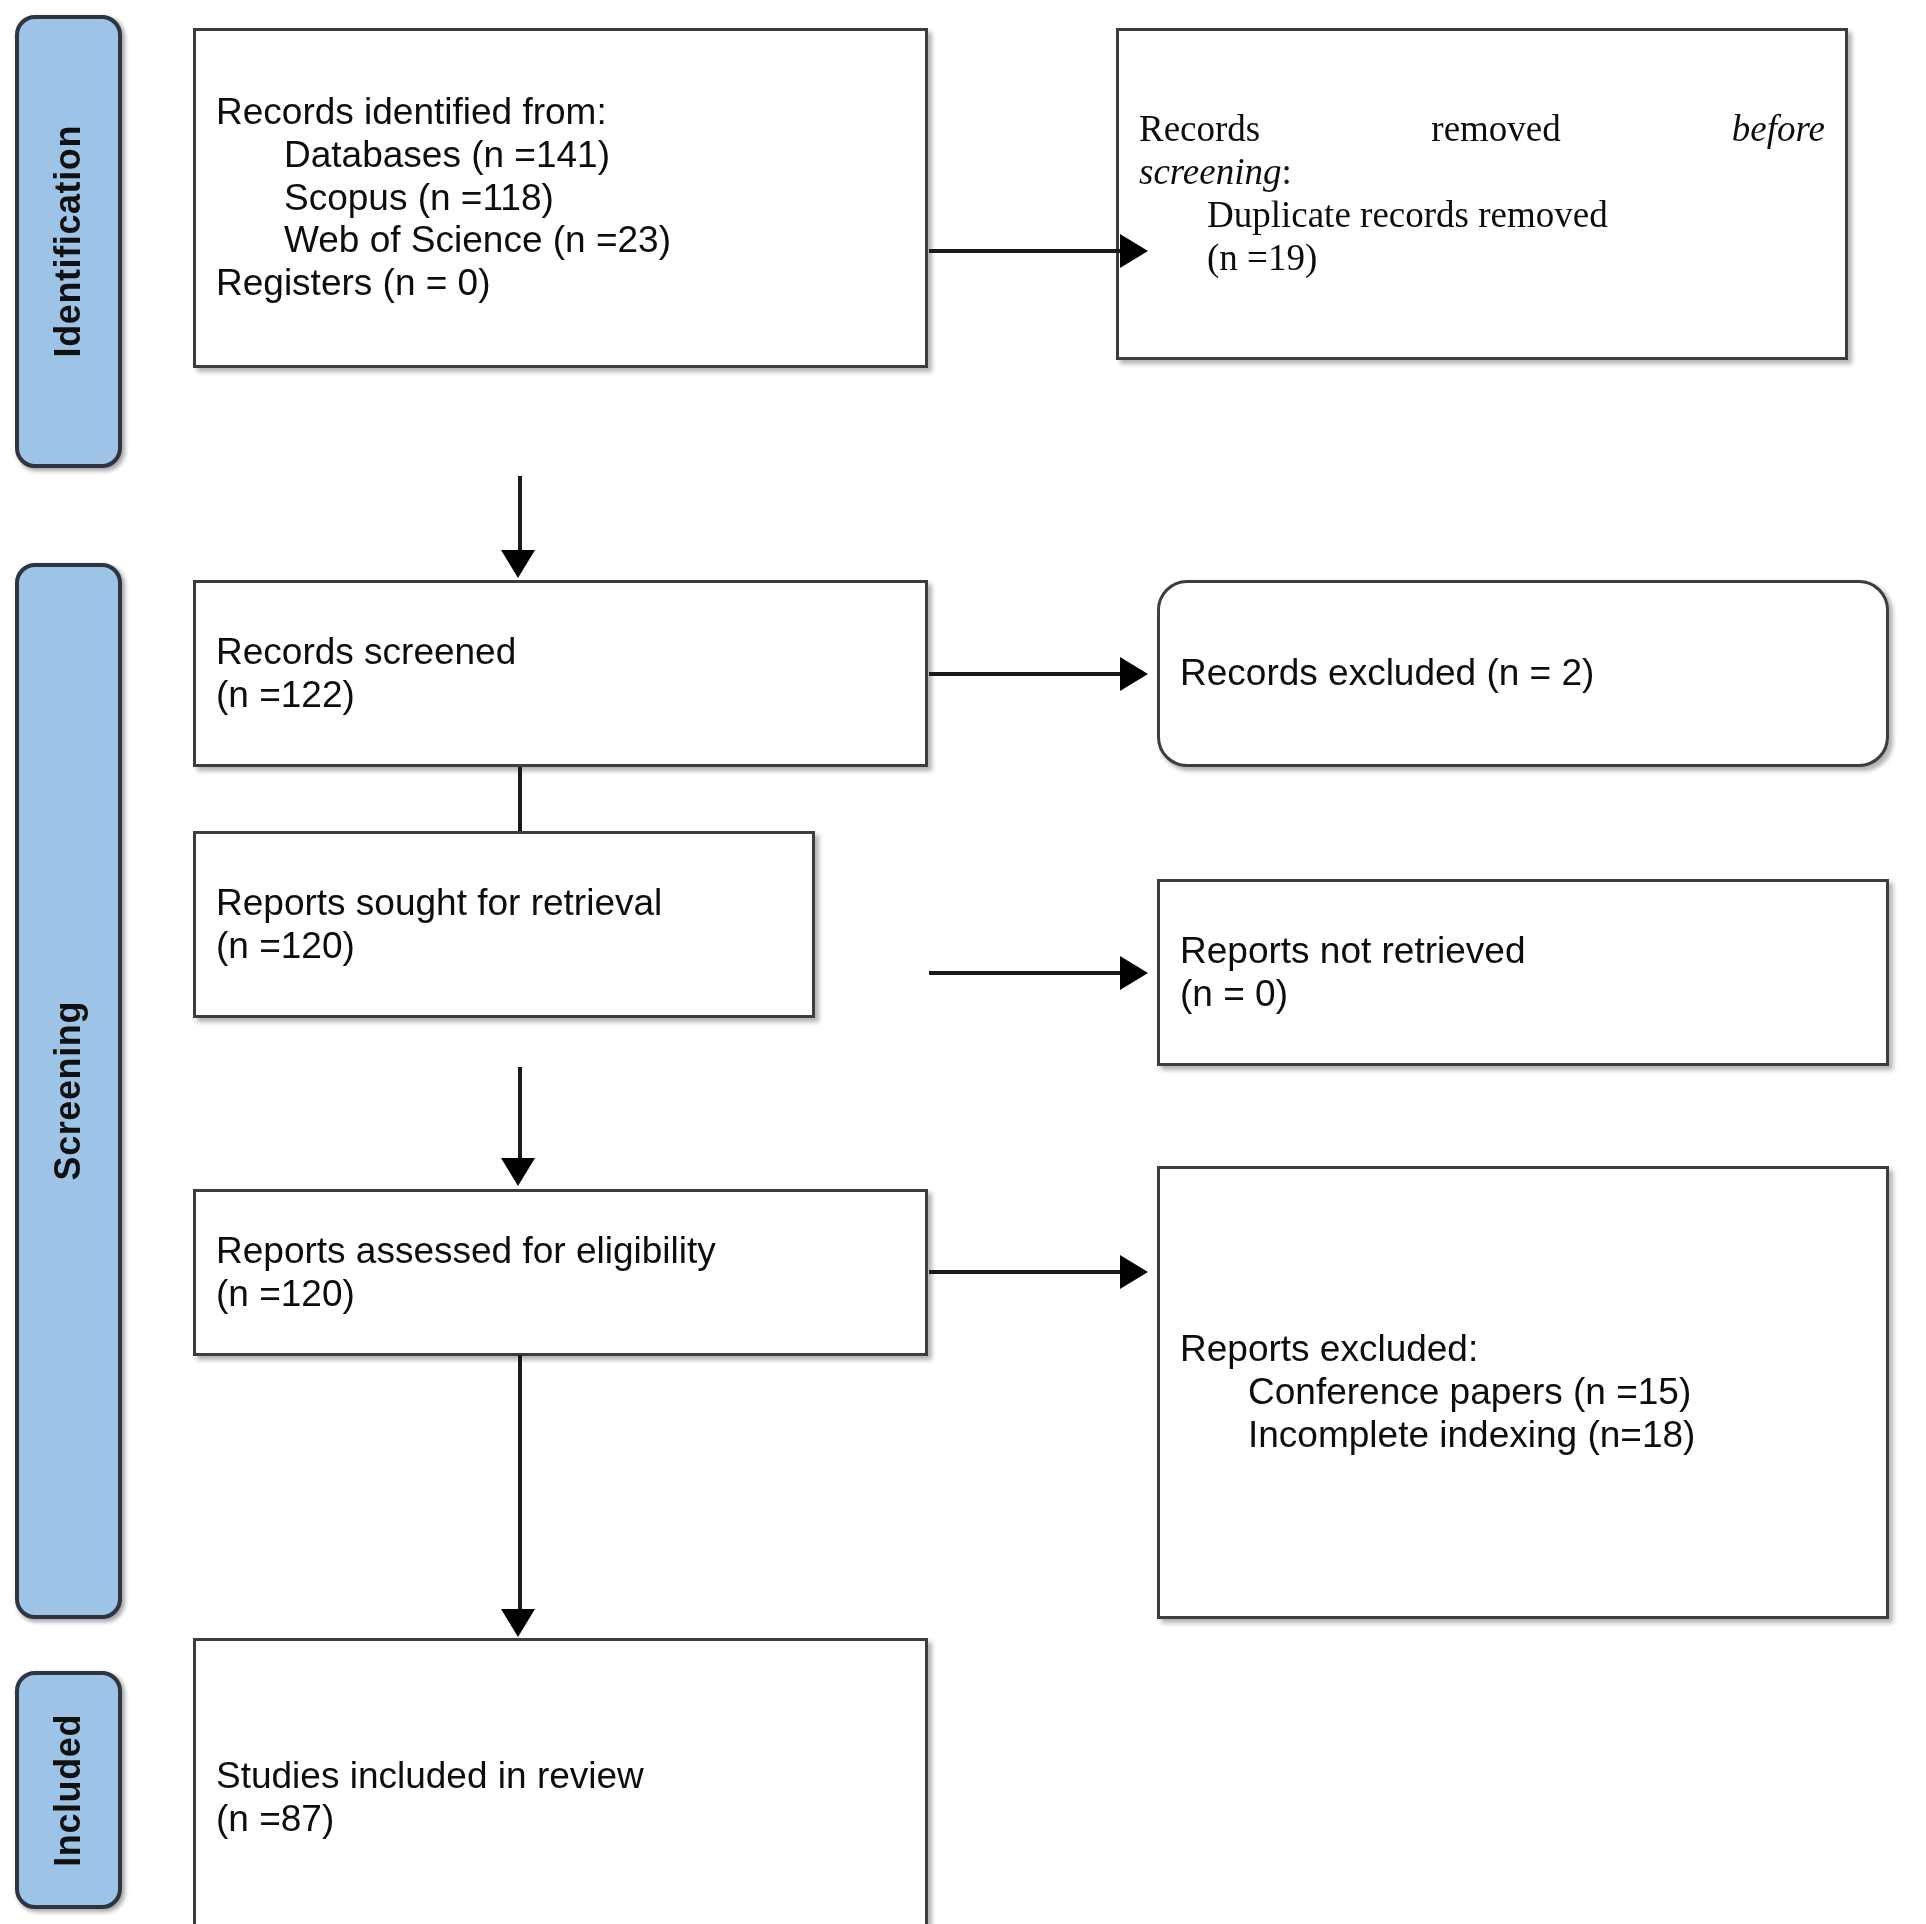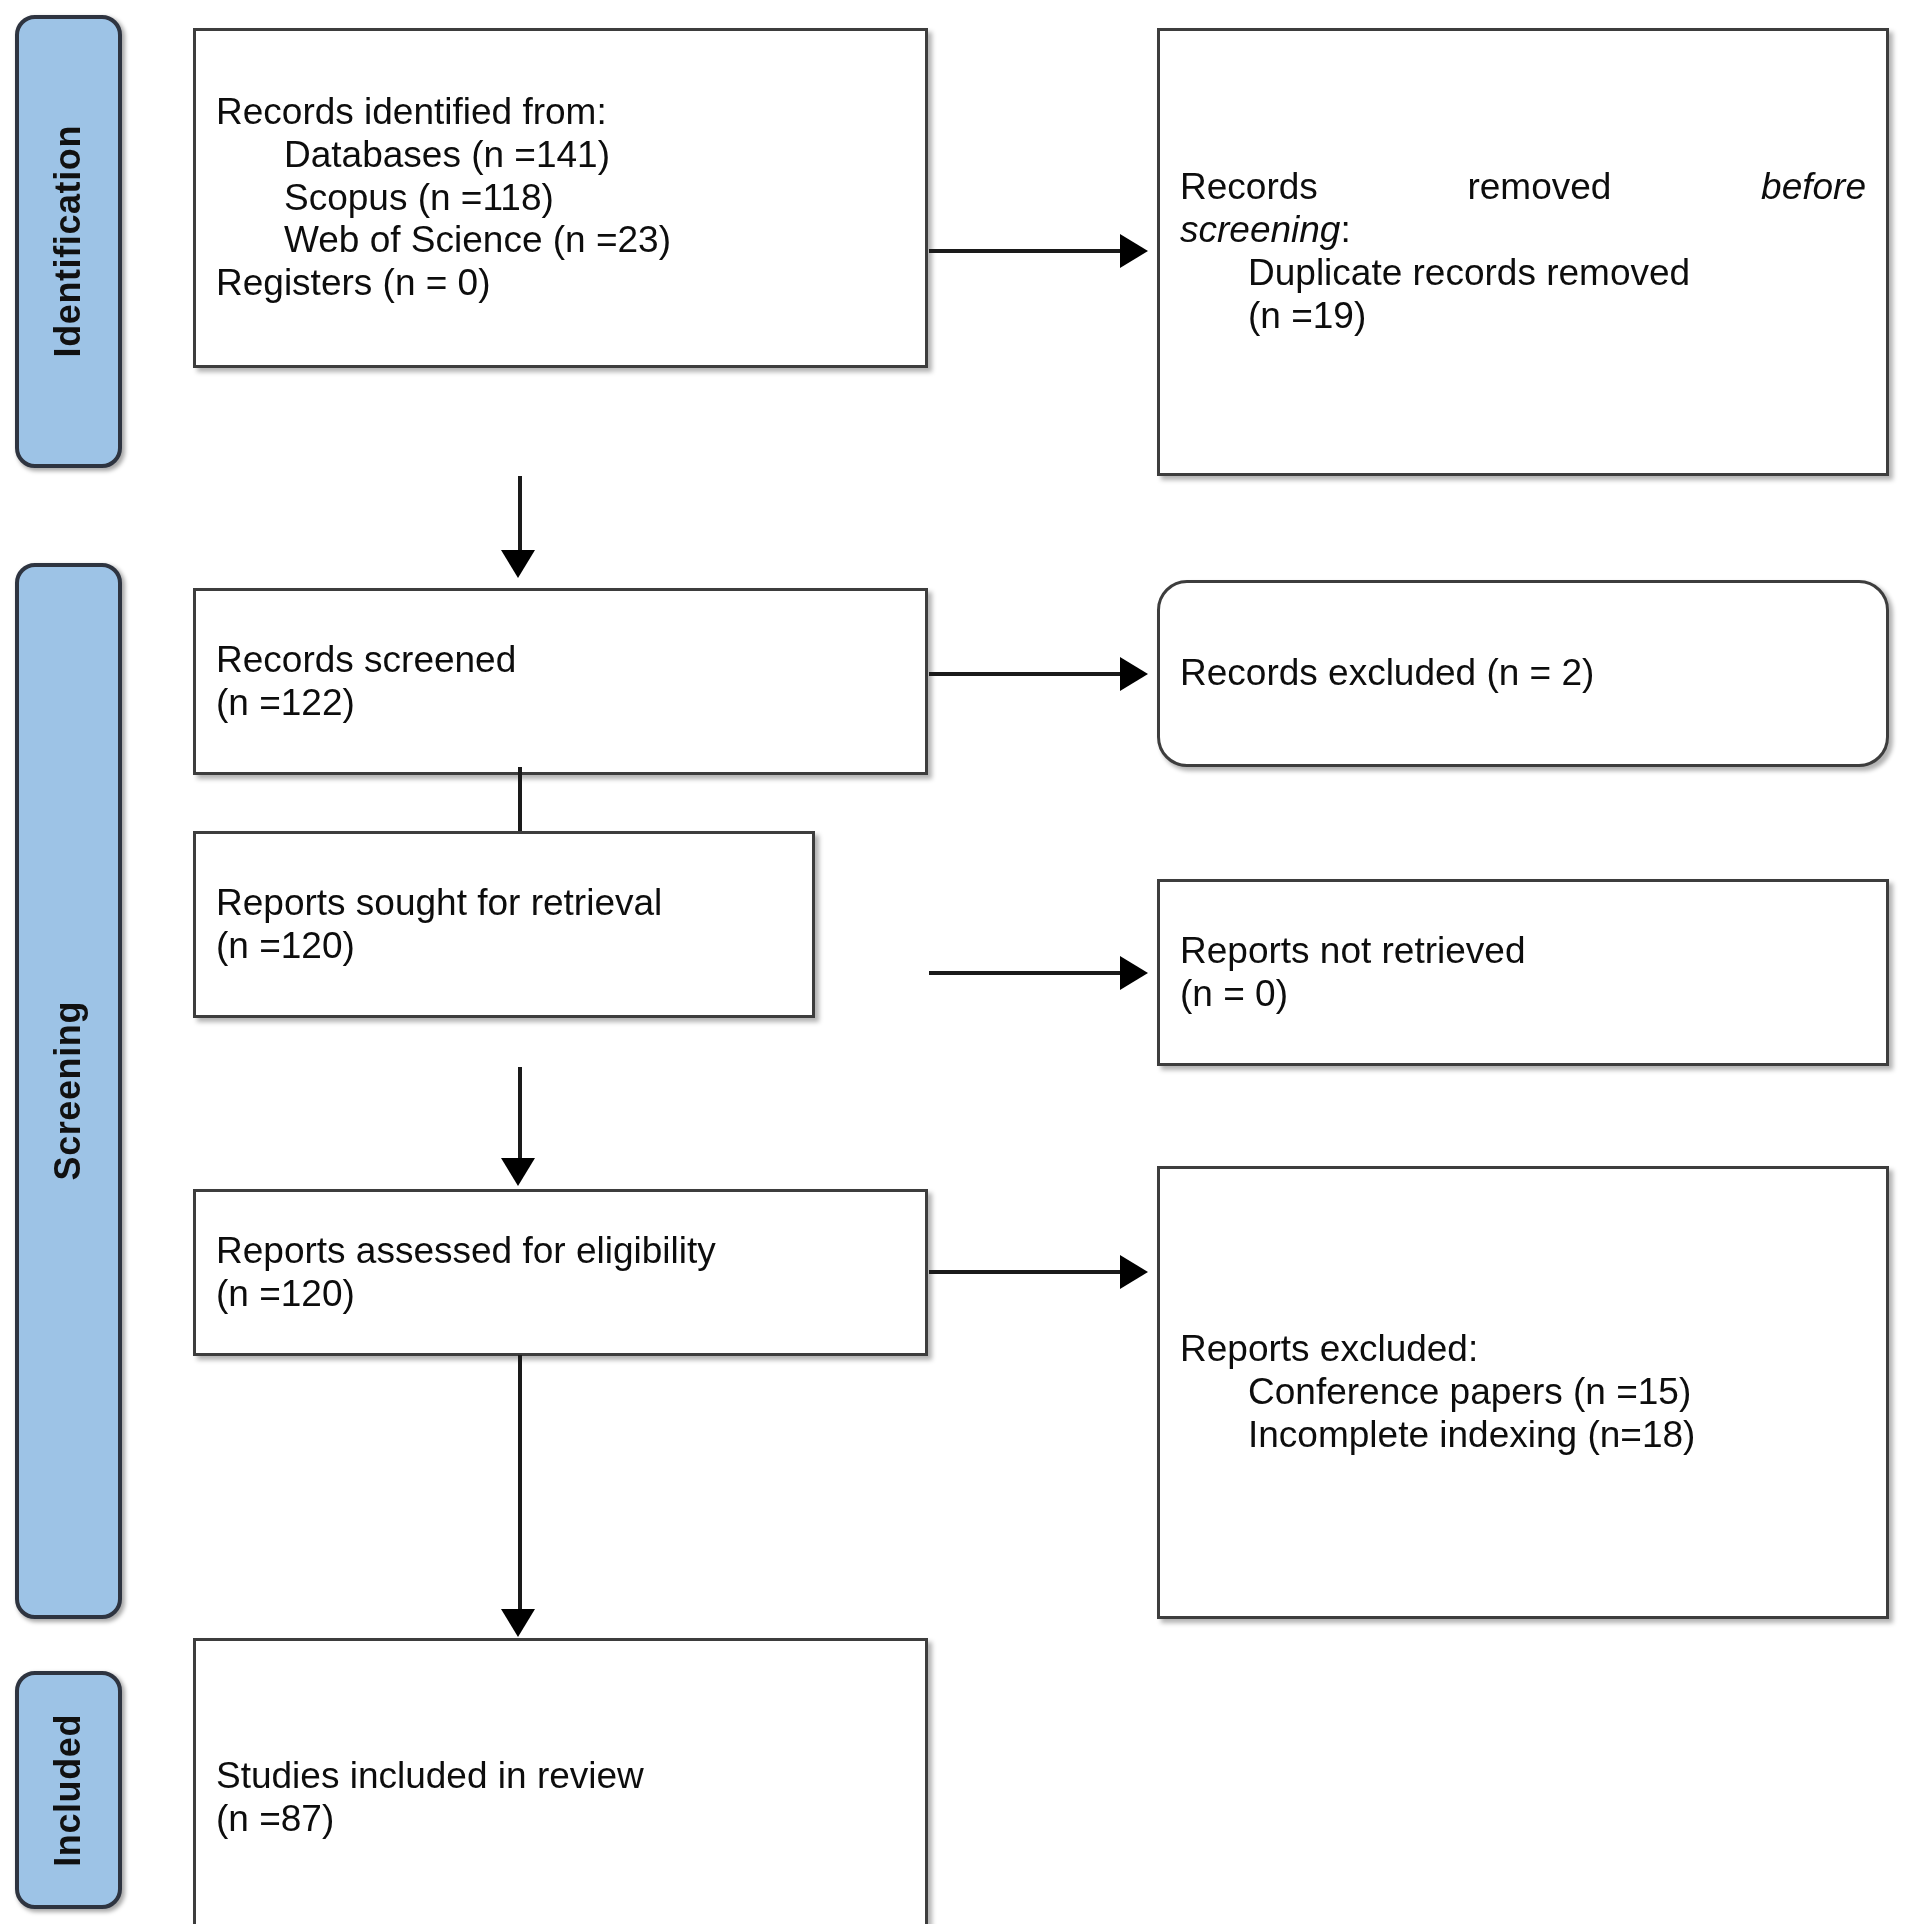--- a/index.html
+++ b/index.html
@@ -114,36 +114,36 @@
   <div class="flow-box" style="left:193px; top:28px; width:735px; height:340px;">
     <div class="box-text">
       <span class="ln">Records identified from:</span>
       <span class="ln indent">Databases (n =141)</span>
       <span class="ln indent">Scopus (n =118)</span>
       <span class="ln indent">Web of Science (n =23)</span>
       <span class="ln">Registers (n = 0)</span>
     </div>
   </div>
 
-  <div class="flow-box" style="left:1157px; top:28px; width:732px; height:448px;">
+  <div class="flow-box" style="left:1116px; top:28px; width:732px; height:332px;font-family:Liberation Serif, serif;">
     <div class="box-text">
       <span class="justified"><span>Records removed</span> <span class="ital">before</span></span>
       <span class="ln"><span class="ital">screening</span><span>:</span></span>
       <span class="ln indent">Duplicate records removed</span>
       <span class="ln indent">(n =19)</span>
     </div>
   </div>
 
   <div class="hline" style="left:929px; top:249px; width:192px;"></div>
   <div class="arrow-right" style="left:1120px; top:234px;"></div>
 
   <div class="vline" style="left:518px; top:476px; height:75px;"></div>
   <div class="arrow-down" style="left:501px; top:550px;"></div>
 
-  <div class="flow-box" style="left:193px; top:580px; width:735px; height:187px;margin-top:8px;">
+  <div class="flow-box" style="left:193px; top:580px; width:735px; height:187px;">
     <div class="box-text">
       <span class="ln">Records screened</span>
       <span class="ln">(n =122)</span>
     </div>
   </div>
 
   <div class="flow-box" style="left:1157px; top:580px; width:732px; height:187px;border-radius:30px;">
     <div class="box-text">
       <span class="ln">Records excluded (n = 2)</span>
     </div>

